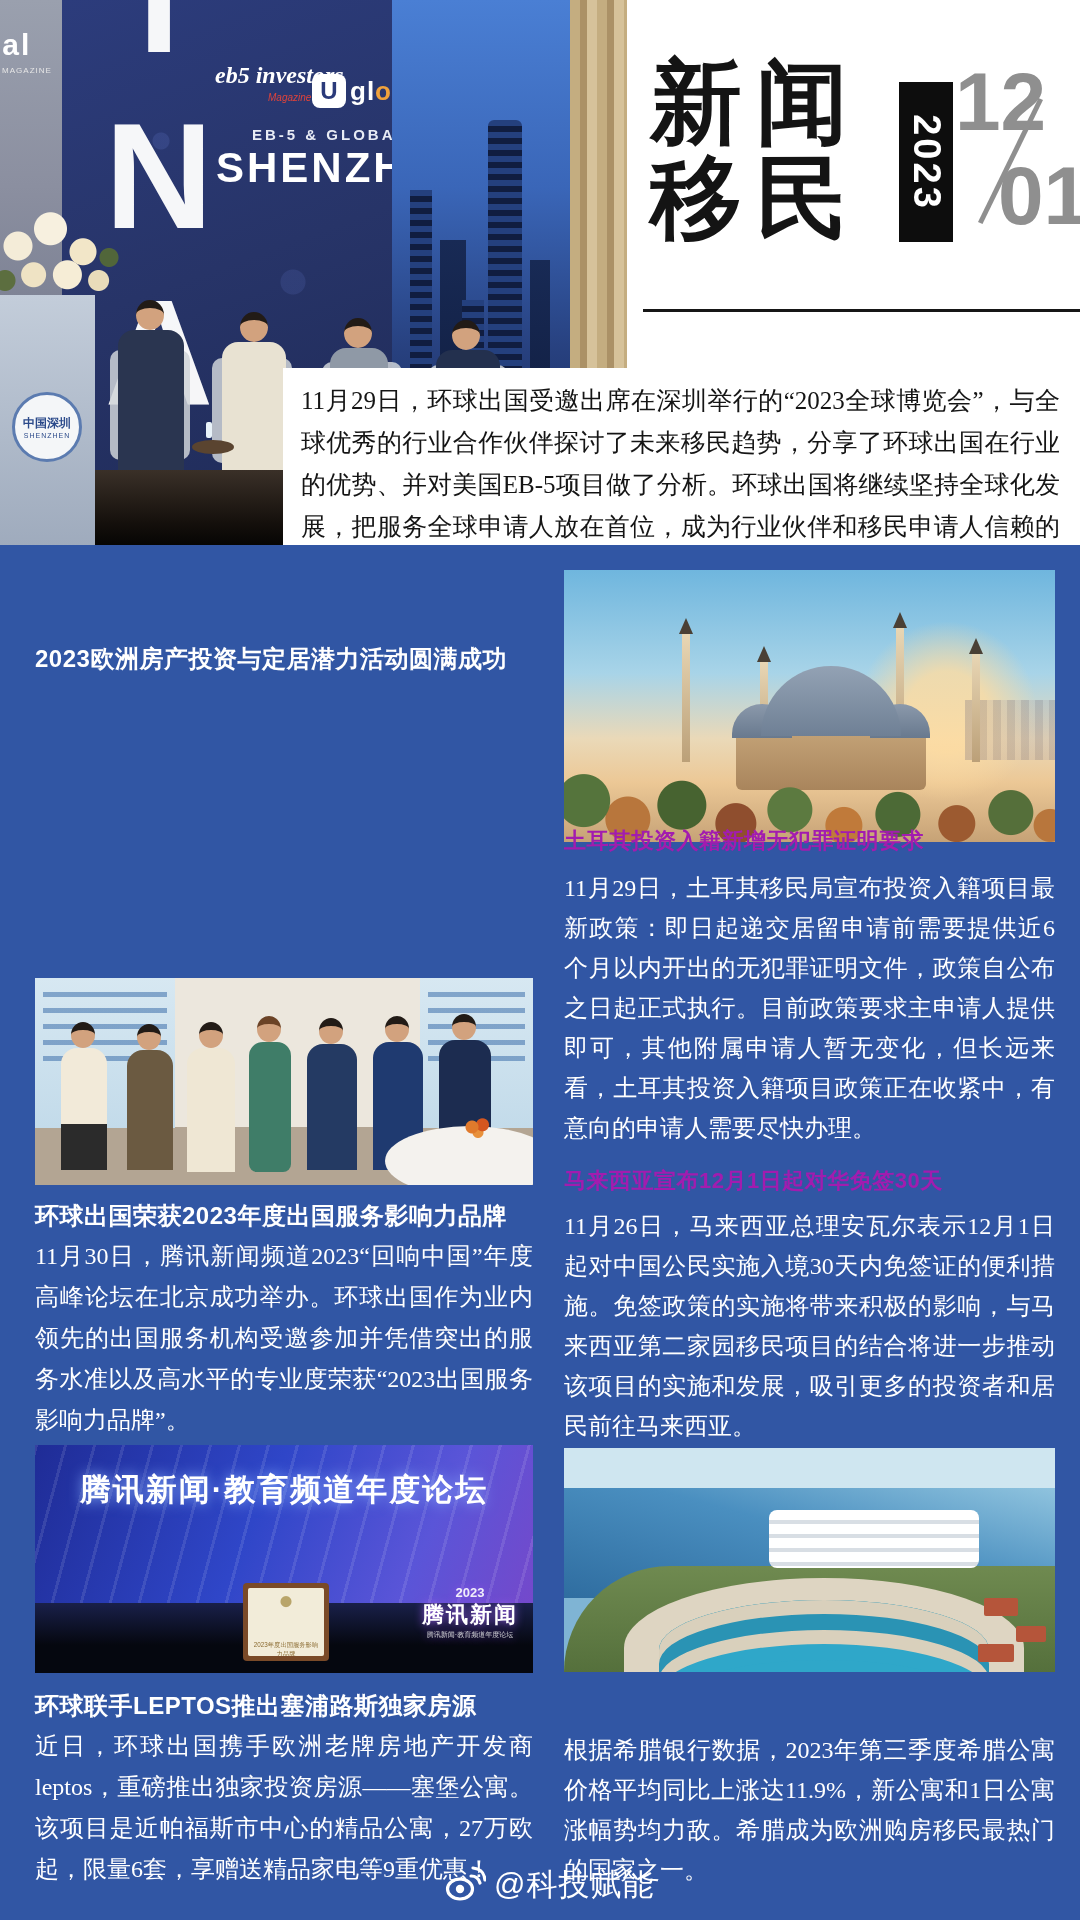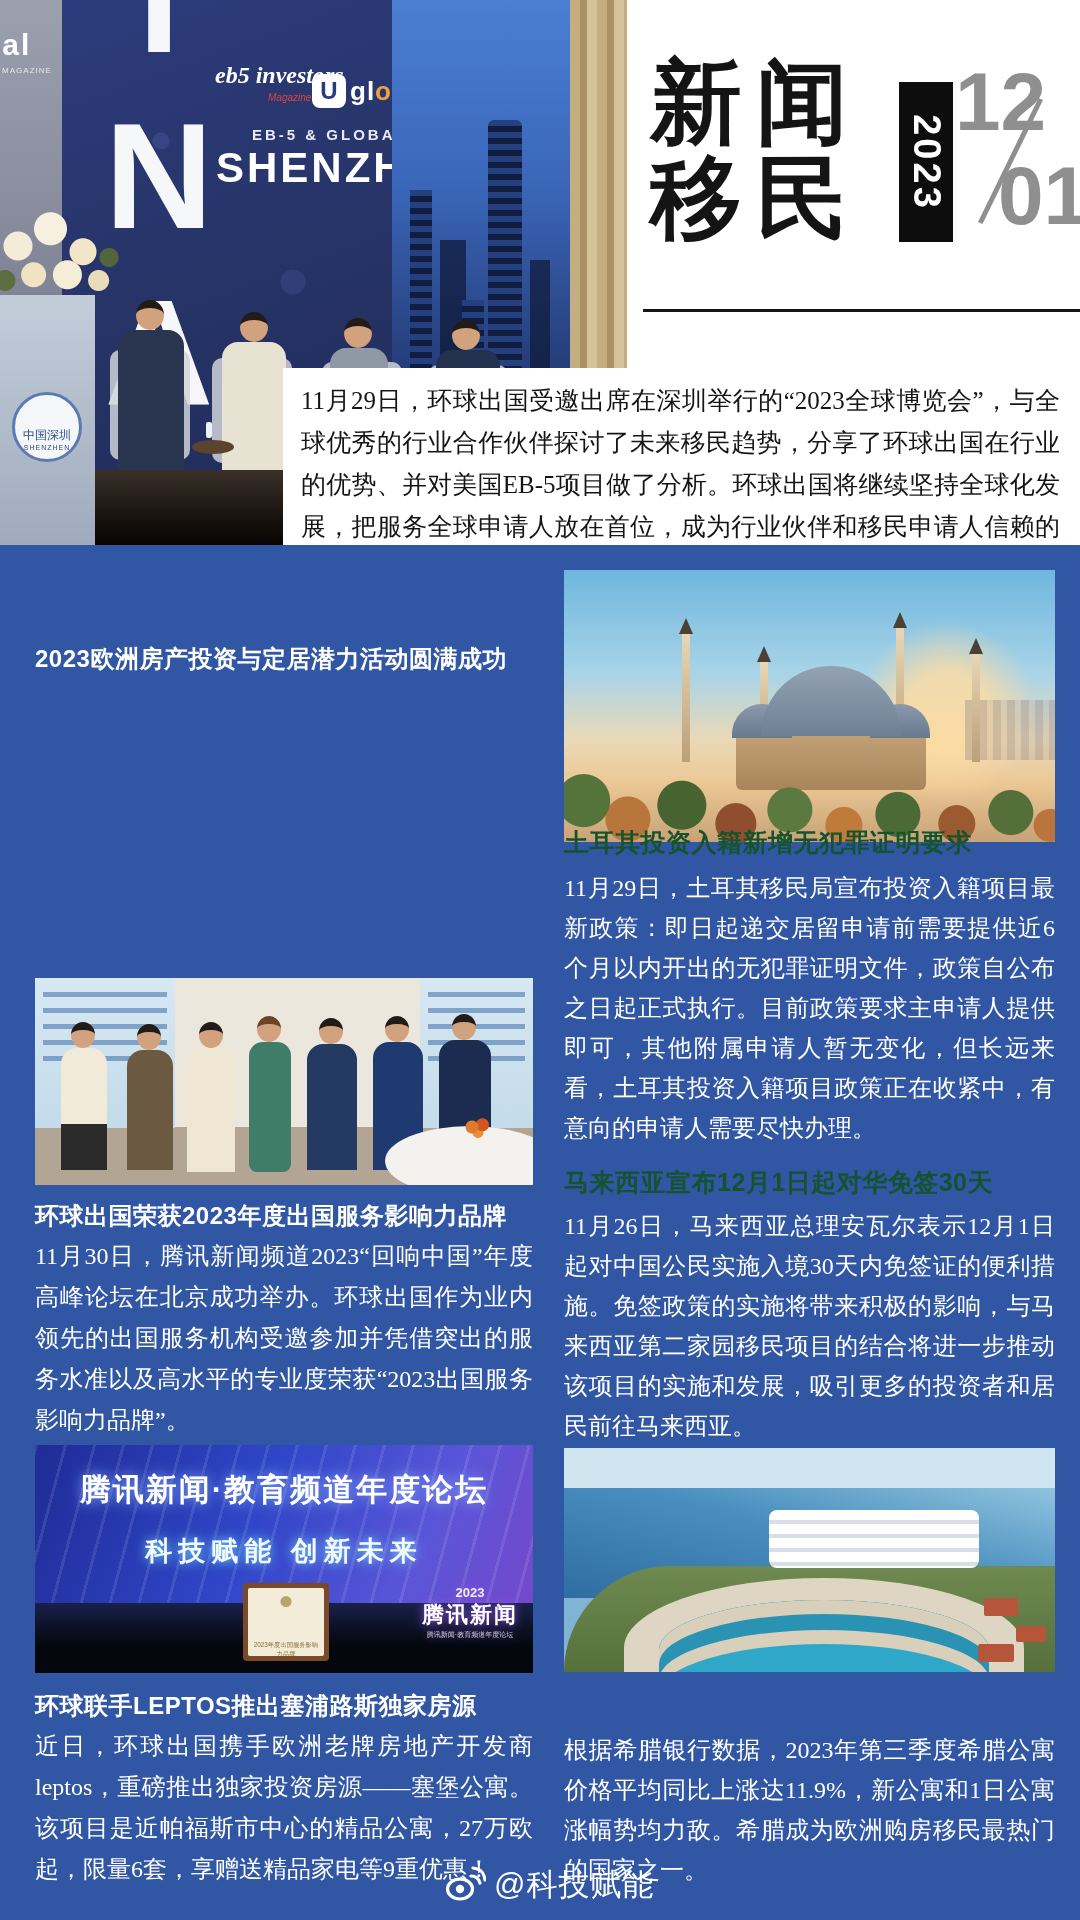--- a/index.html
+++ b/index.html
@@ -38,41 +38,41 @@
   .bldg.lit{background:repeating-linear-gradient(180deg,#24407e 0 6px,#101d40 6px 12px);}
   #hero-curtain-right{left:570px;top:0;width:57px;height:545px;background:repeating-linear-gradient(90deg,#c4ad80 0 10px,#ab9166 10px 17px,#d6c29a 17px 27px);}
   #hero-stage{left:0;top:470px;width:627px;height:75px;background:linear-gradient(180deg,#3a3028,#15100c 70%,#060504);}
   .person{position:absolute;border-radius:16px 16px 0 0;}
   .head{position:absolute;width:28px;height:30px;border-radius:50%;background:#d2a27e;border-top:8px solid #221b16;box-sizing:border-box;}
   .chair{position:absolute;background:#cfd3d8;border-radius:10px;opacity:.85;}
   .side-table{position:absolute;background:#5a4430;border-radius:50%;}
   .bottle{position:absolute;width:6px;height:16px;background:#e8f2f8;border-radius:2px;}
   #podium{left:0;top:295px;width:95px;height:250px;background:linear-gradient(180deg,#c3cdda,#9fabbd);}
   #podium-badge{left:12px;top:392px;width:70px;height:70px;border-radius:50%;background:#f4f6f8;border:3px solid #5b7bb0;box-sizing:border-box;text-align:center;color:#2b4a8a;}
-  #podium-badge .cn{font-size:12px;font-weight:normal;margin-top:32px;}
+  #podium-badge .cn{font-size:12px;font-weight:bold;margin-top:20px;}
   #podium-badge .en{font-size:7px;letter-spacing:1px;}
   #flowers{left:-8px;top:200px;width:130px;height:115px;background:
     radial-gradient(circle at 20% 40%,#f4ecd8 0 14px,transparent 15px),
     radial-gradient(circle at 45% 25%,#f7f0df 0 16px,transparent 17px),
     radial-gradient(circle at 70% 45%,#f2e6c8 0 13px,transparent 14px),
     radial-gradient(circle at 32% 65%,#efe3c4 0 12px,transparent 13px),
     radial-gradient(circle at 58% 65%,#f6edd6 0 14px,transparent 15px),
     radial-gradient(circle at 82% 70%,#e9dcba 0 10px,transparent 11px),
     radial-gradient(circle at 10% 70%,#5c6e3f 0 10px,transparent 11px),
     radial-gradient(circle at 90% 50%,#51663a 0 9px,transparent 10px);}
 
   
   #intro-box{left:283px;top:368px;width:797px;height:177px;background:#ffffff;box-sizing:border-box;padding:12px 20px 0 18px;}
   #intro-text{font-family:"Liberation Serif",serif;font-size:25px;line-height:42px;color:#151515;text-align:justify;}
 
   
   #body-bg{left:0;top:545px;width:1080px;height:1375px;background:#3156a4;}
   #nl-title{left:35px;top:572px;color:#fff;font-family:"Liberation Serif",serif;font-weight:bold;font-size:50px;letter-spacing:1px;}
   .h-left{left:35px;width:498px;color:#fff;font-weight:bold;font-size:24px;letter-spacing:.5px;}
-  .h-right{left:564px;width:491px;color:#14532d;font-weight:bold;font-size:25px;letter-spacing:.5px;}
+  .h-right{left:564px;width:491px;color:#a21caf;font-weight:bold;font-size:22px;letter-spacing:.5px;}
   .body-left{left:35px;width:498px;color:#fff;font-family:"Liberation Serif",serif;font-size:24px;line-height:41px;text-align:justify;}
   .body-right{left:564px;width:491px;color:#fff;font-family:"Liberation Serif",serif;font-size:24px;line-height:40px;text-align:justify;}
 
   
   .photo{overflow:hidden;}
   #photo-group{left:35px;top:978px;width:498px;height:207px;background:linear-gradient(180deg,#ece7dd 0 72%,#b3a593 72%);}
   #photo-group .screen{position:absolute;top:0;height:150px;background:linear-gradient(180deg,#d7e8f2,#c3dbea);}
   #photo-group .screen .txt{margin:14px 8px;height:70px;background:repeating-linear-gradient(180deg,rgba(60,110,170,.55) 0 5px,transparent 5px 16px);}
   #photo-tencent{left:35px;top:1445px;width:498px;height:228px;background:
     repeating-linear-gradient(105deg,rgba(255,255,255,.10) 0 3px,transparent 3px 28px),
@@ -223,21 +223,20 @@
     <div class="head abs" style="left:417px;top:36px;width:24px;height:26px;"></div>
     <div class="abs" style="left:350px;top:148px;width:170px;height:70px;background:#f4f2ee;border-radius:50%;"></div>
     <div class="abs" style="left:428px;top:138px;width:30px;height:22px;background:radial-gradient(circle at 30% 50%,#e07a2c 0 6px,transparent 7px),radial-gradient(circle at 65% 40%,#d4561f 0 6px,transparent 7px),radial-gradient(circle at 50% 75%,#e8913c 0 5px,transparent 6px);"></div>
   </div>
 
   <div class="h-left abs" style="top:1200px;">环球出国荣获2023年度出国服务影响力品牌</div>
   <div class="body-left abs" style="top:1236px;">11月30日，腾讯新闻频道2023“回响中国”年度高峰论坛在北京成功举办。环球出国作为业内领先的出国服务机构受邀参加并凭借突出的服务水准以及高水平的专业度荣获“2023出国服务影响力品牌”。</div>
 
   <div id="photo-tencent" class="abs photo">
     <div id="tencent-title">腾讯新闻·教育频道年度论坛</div>
-    <div id="tencent-sub">科技赋能 创新未来</div>
     <div id="tencent-stage"></div>
     <div id="tencent-plaque">
       <div class="inner">
           <div class="ptxt">2023年度出国服务影响力品牌</div>
         </div>
     </div>
     <div id="tencent-badge">
       <div class="y">2023</div>
       <div class="n">腾讯新闻</div>
       <div class="s">腾讯新闻·教育频道年度论坛</div>

